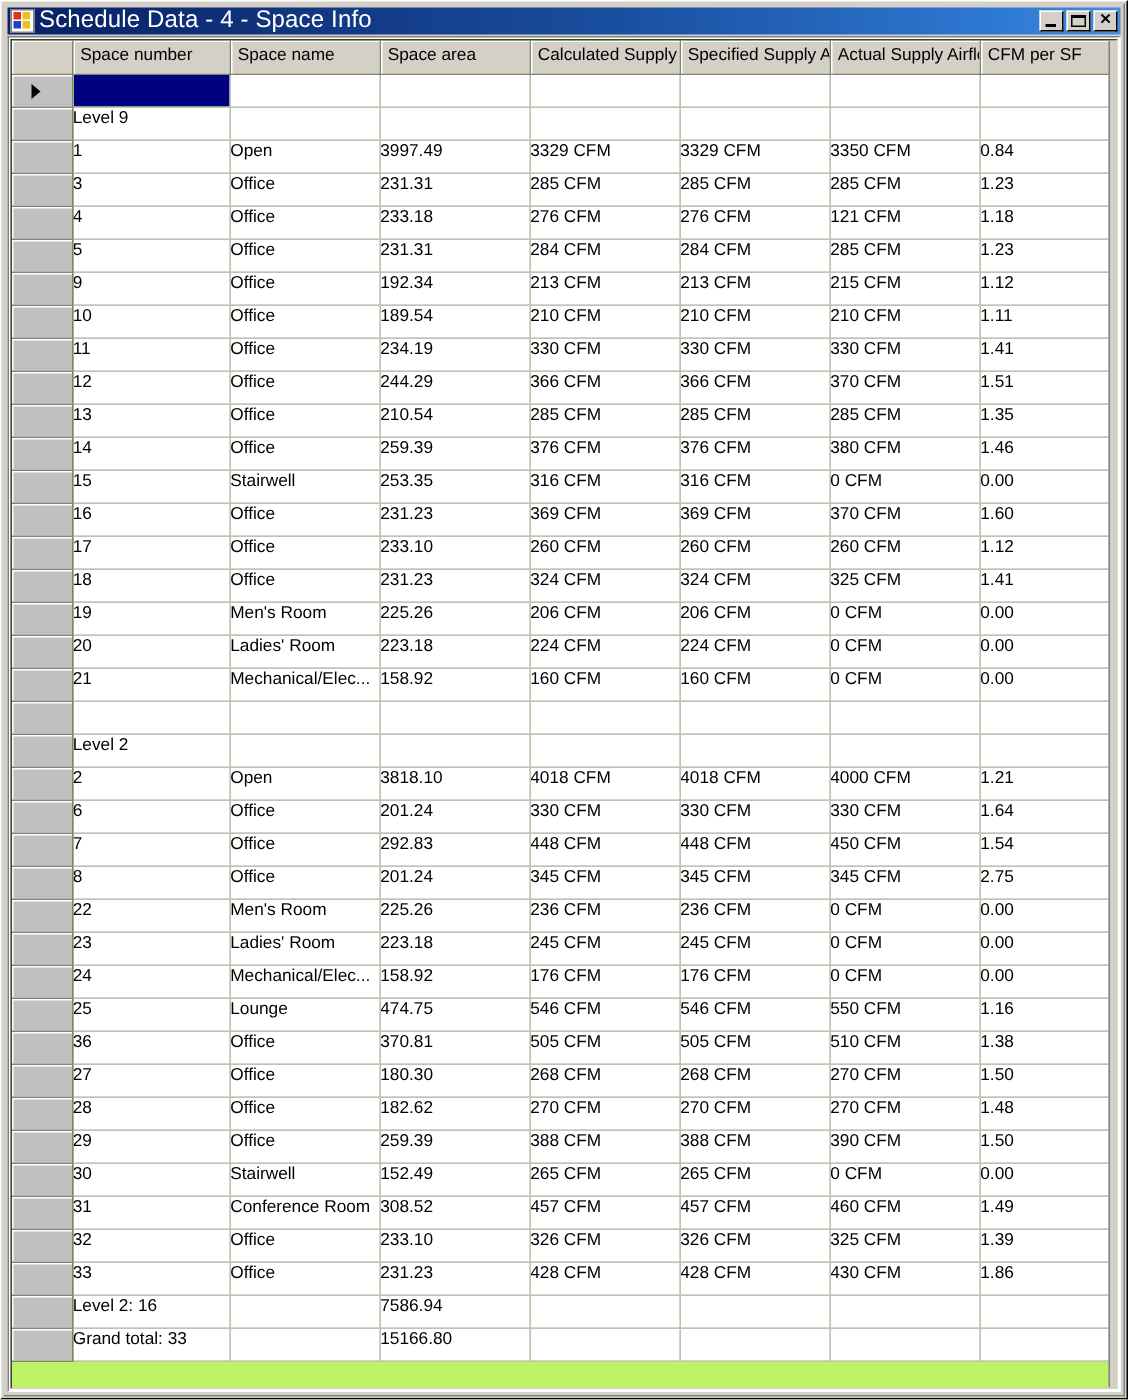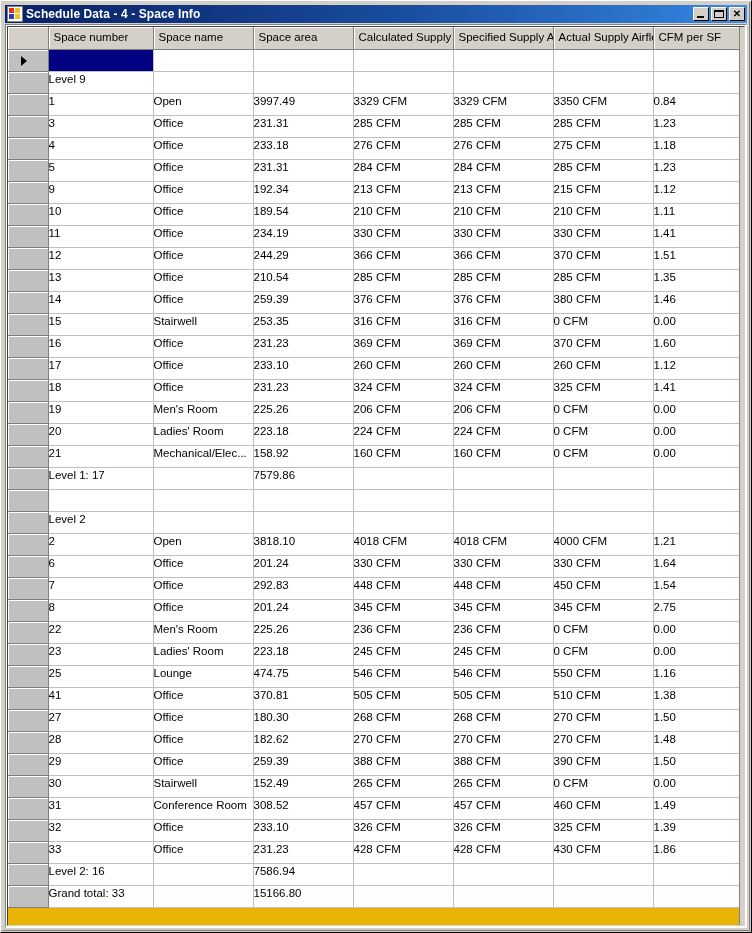--- a/index.html
+++ b/index.html
@@ -61,22 +61,22 @@
     position: absolute;
     display: block;
   }
   .ti-red   { left: 1px; top: 1px;  width: 5px; height: 5px; background: #e03020; }
   .ti-yel   { left: 7px; top: 1px;  width: 5px; height: 5px; background: #f0c020; }
   .ti-blu   { left: 1px; top: 7px;  width: 5px; height: 5px; background: #2040c0; }
   .ti-yel2  { left: 7px; top: 7px;  width: 5px; height: 5px; background: #f0c020; }
 
   .title-text {
     color: #ffffff;
-    font-size: 12px;
-    font-weight: bold;
+    font-size: 16px;
+    font-weight: normal;
     letter-spacing: 0.1px;
     white-space: nowrap;
     flex: 1 1 auto;
     overflow: hidden;
     line-height: 16px;
   }
   .title-buttons {
     display: flex;
     gap: 2px;
     flex: 0 0 auto;
@@ -128,21 +128,21 @@
     overflow: hidden;
   }
   .client-inner {
     position: absolute;
     inset: 1px;
     border-top: 1px solid #404040;
     border-left: 1px solid #404040;
     border-right: 1px solid #d4d0c8;
     border-bottom: 1px solid #d4d0c8;
     box-sizing: border-box;
-    background: #eab308;
+    background: #bef264;
     overflow: hidden;
   }
 
   .grid {
     position: absolute;
     left: 0; top: 0;
     width: 100%;
     height: 100%;
     overflow: hidden;
   }
@@ -363,21 +363,21 @@
                 </tr>
                 <tr>
                   <td class="rowhdr">
                     <div class="rh-face"></div>
                   </td>
                   <td>4</td>
                   <td>Office</td>
                   <td>233.18</td>
                   <td>276 CFM</td>
                   <td>276 CFM</td>
-                  <td>275 CFM</td>
+                  <td>121 CFM</td>
                   <td>1.18</td>
                 </tr>
                 <tr>
                   <td class="rowhdr">
                     <div class="rh-face"></div>
                   </td>
                   <td>5</td>
                   <td>Office</td>
                   <td>231.31</td>
                   <td>284 CFM</td>
@@ -538,32 +538,20 @@
                   <td>158.92</td>
                   <td>160 CFM</td>
                   <td>160 CFM</td>
                   <td>0 CFM</td>
                   <td>0.00</td>
                 </tr>
                 <tr>
                   <td class="rowhdr">
                     <div class="rh-face"></div>
                   </td>
-                  <td>Level 1: 17</td>
-                  <td></td>
-                  <td>7579.86</td>
-                  <td></td>
-                  <td></td>
-                  <td></td>
-                  <td></td>
-                </tr>
-                <tr>
-                  <td class="rowhdr">
-                    <div class="rh-face"></div>
-                  </td>
                   <td></td>
                   <td></td>
                   <td></td>
                   <td></td>
                   <td></td>
                   <td></td>
                   <td></td>
                 </tr>
                 <tr>
                   <td class="rowhdr">
@@ -646,33 +634,45 @@
                   <td>223.18</td>
                   <td>245 CFM</td>
                   <td>245 CFM</td>
                   <td>0 CFM</td>
                   <td>0.00</td>
                 </tr>
                 <tr>
                   <td class="rowhdr">
                     <div class="rh-face"></div>
                   </td>
+                  <td>24</td>
+                  <td>Mechanical/Elec...</td>
+                  <td>158.92</td>
+                  <td>176 CFM</td>
+                  <td>176 CFM</td>
+                  <td>0 CFM</td>
+                  <td>0.00</td>
+                </tr>
+                <tr>
+                  <td class="rowhdr">
+                    <div class="rh-face"></div>
+                  </td>
                   <td>25</td>
                   <td>Lounge</td>
                   <td>474.75</td>
                   <td>546 CFM</td>
                   <td>546 CFM</td>
                   <td>550 CFM</td>
                   <td>1.16</td>
                 </tr>
                 <tr>
                   <td class="rowhdr">
                     <div class="rh-face"></div>
                   </td>
-                  <td>41</td>
+                  <td>36</td>
                   <td>Office</td>
                   <td>370.81</td>
                   <td>505 CFM</td>
                   <td>505 CFM</td>
                   <td>510 CFM</td>
                   <td>1.38</td>
                 </tr>
                 <tr>
                   <td class="rowhdr">
                     <div class="rh-face"></div>

